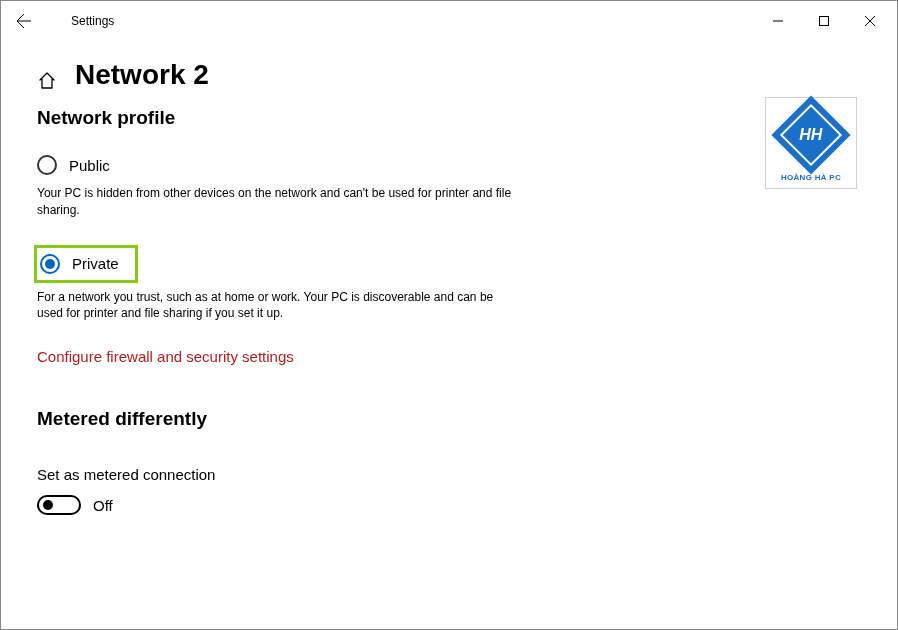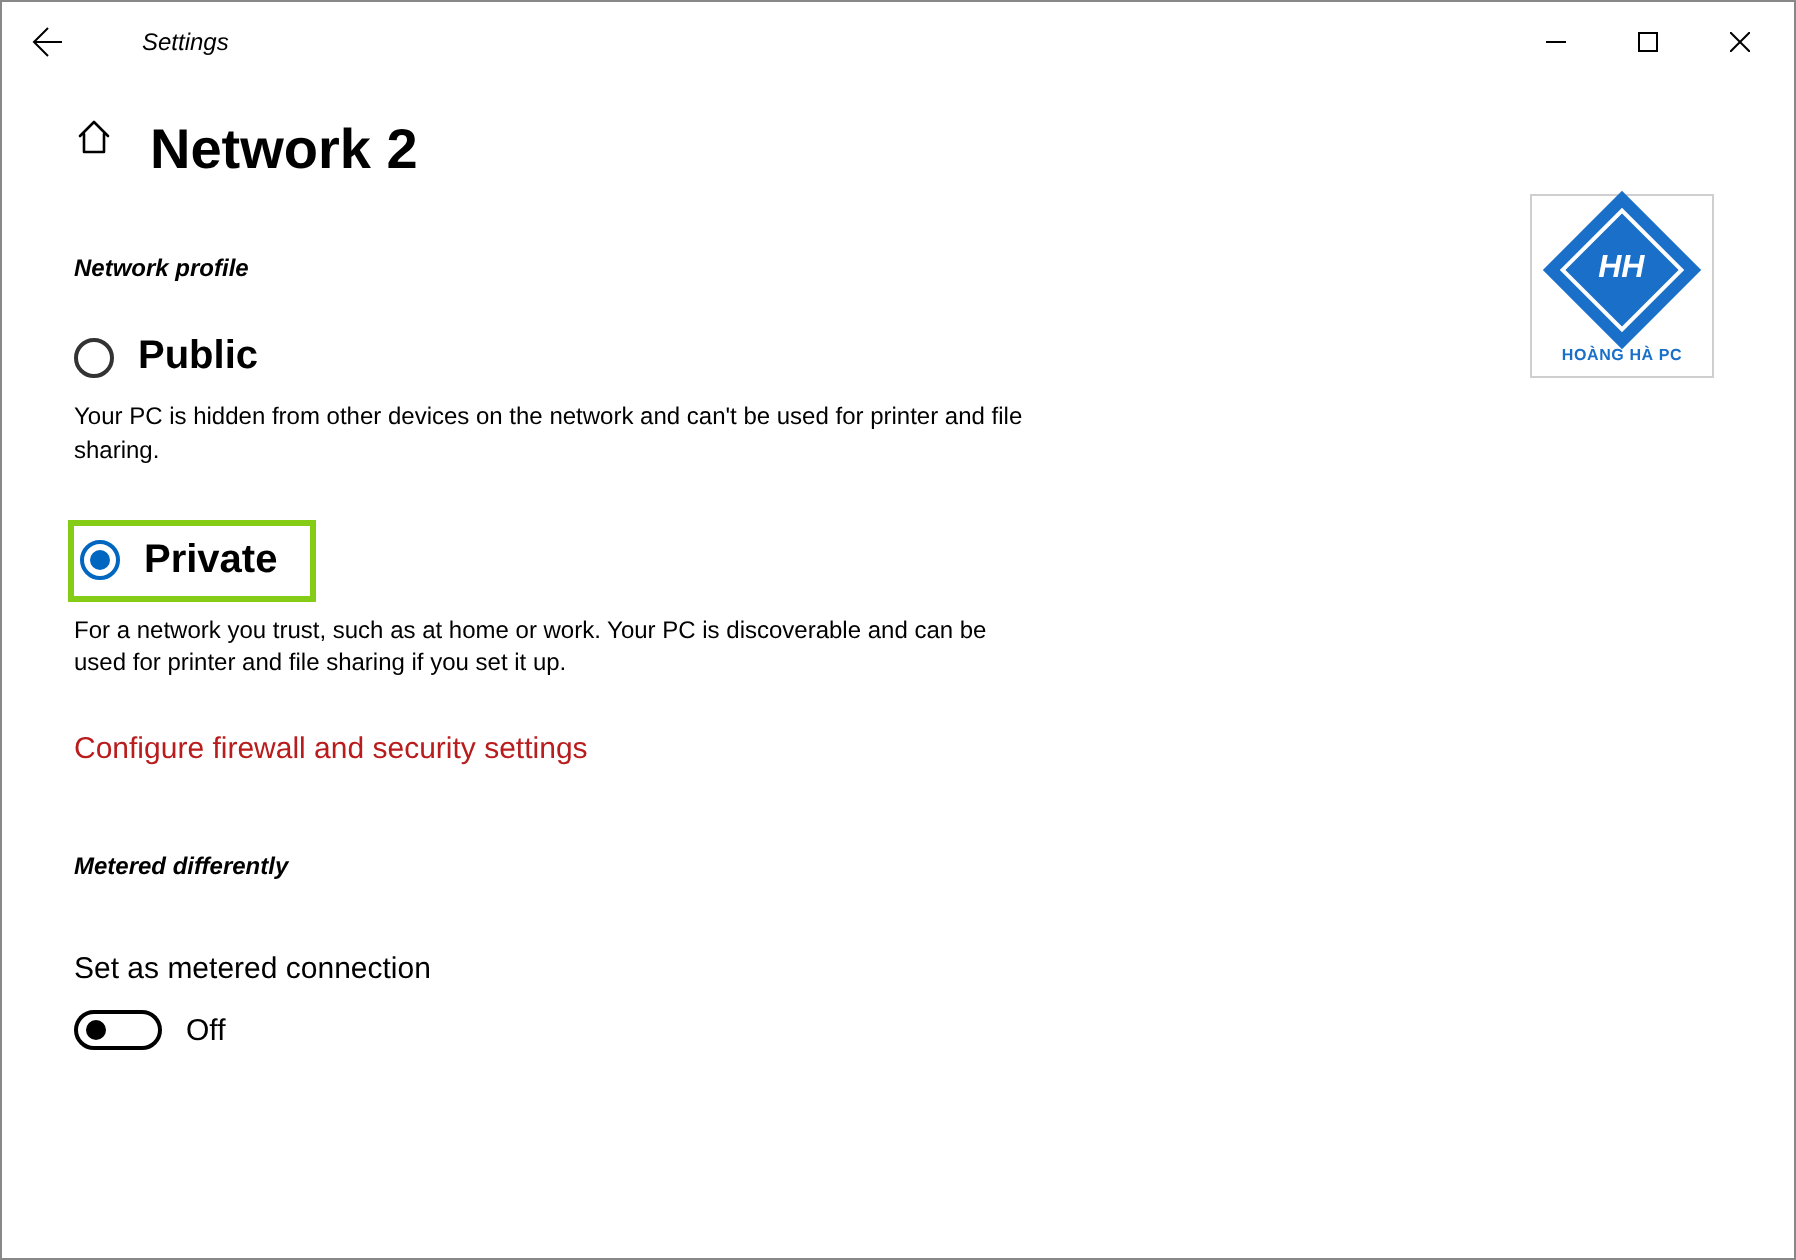--- a/index.html
+++ b/index.html
@@ -21,58 +21,56 @@
     .back-btn {
       width: 38px; height: 38px;
       display: flex; align-items: center; justify-content: center;
       cursor: pointer;
       font-size: 16px;
     }
     .window-title {
       font-size: 12px;
       margin-left: 28px;
       color: #000;
-      font-style: italic;
     }
     .win-controls {
       margin-left: auto;
       display: flex;
     }
     .win-btn {
       width: 46px; height: 32px;
       display: flex; align-items: center; justify-content: center;
       cursor: pointer;
     }
     .win-btn svg { display: block; }
     .content {
       padding: 18px 36px 0 36px;
     }
     .page-header {
       display: flex;
-      align-items: flex-start;
+      align-items: flex-end;
       gap: 18px;
-      margin-bottom: 36px;
+      margin-bottom: 16px;
     }
     .home-icon {
       width: 20px; height: 20px;
       display: flex; align-items: center; justify-content: center;
       cursor: pointer;
     }
     .page-title {
       font-size: 28px;
       font-weight: 600;
       color: #000;
     }
     .section-title {
-      font-size: 12px;
+      font-size: 19px;
       font-weight: 600;
       margin-bottom: 24px;
       margin-top: 12px;
       color: #000;
-      font-style: italic;
     }
     .section-title.second { margin-top: 42px; }
     .radio-row {
       display: flex;
       align-items: center;
       gap: 12px;
       margin-bottom: 8px;
       cursor: pointer;
       padding: 2px 0;
     }
@@ -83,23 +81,22 @@
       display: flex; align-items: center; justify-content: center;
       flex-shrink: 0;
     }
     .radio-outer.selected { border-color: #0067c0; }
     .radio-inner {
       width: 10px; height: 10px;
       border-radius: 50%;
       background: #0067c0;
     }
     .radio-label {
-      font-size: 20px;
-      color: #000;
-      font-weight: bold;
+      font-size: 15px;
+      color: #000;
     }
     .highlight-box {
       border: 3px solid #84cc16;
       display: inline-flex;
       padding: 4px 16px 4px 3px;
       margin-left: -3px;
       margin-bottom: 6px;
     }
     .desc {
       font-size: 12px;

